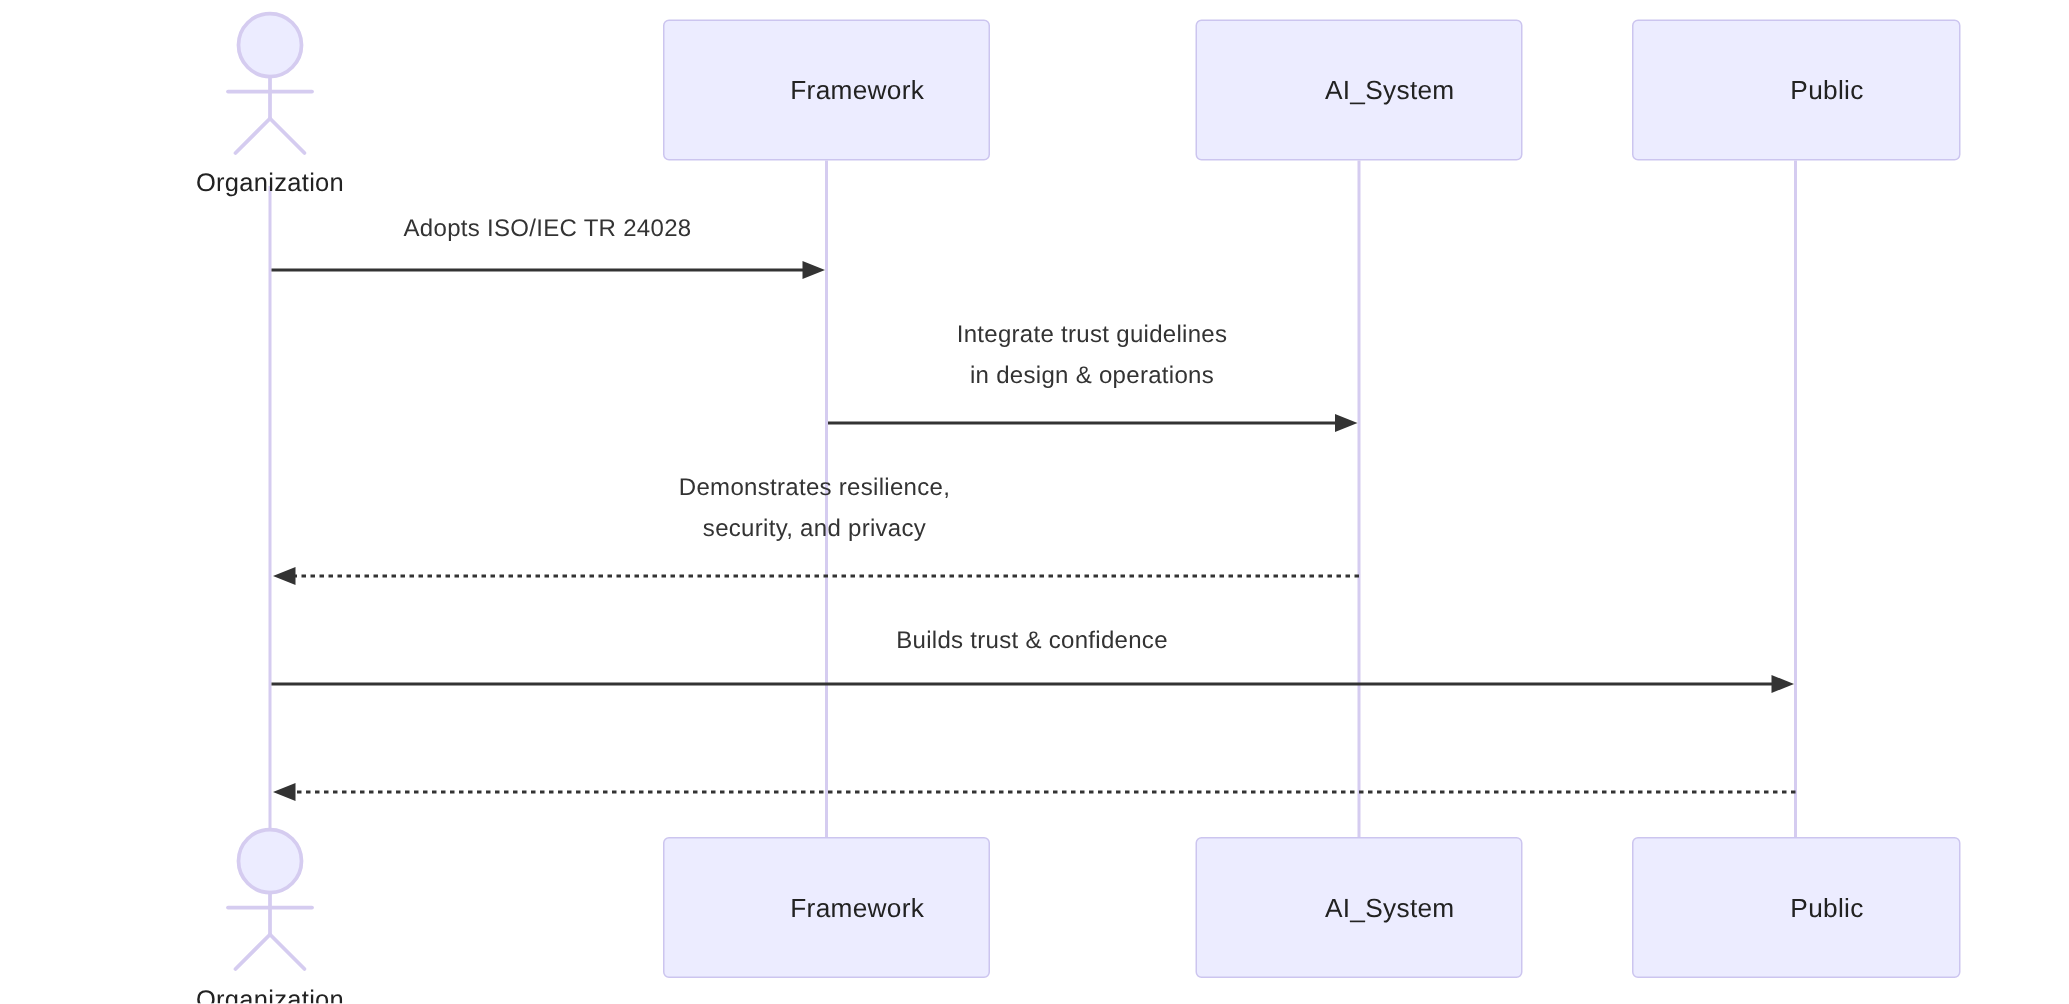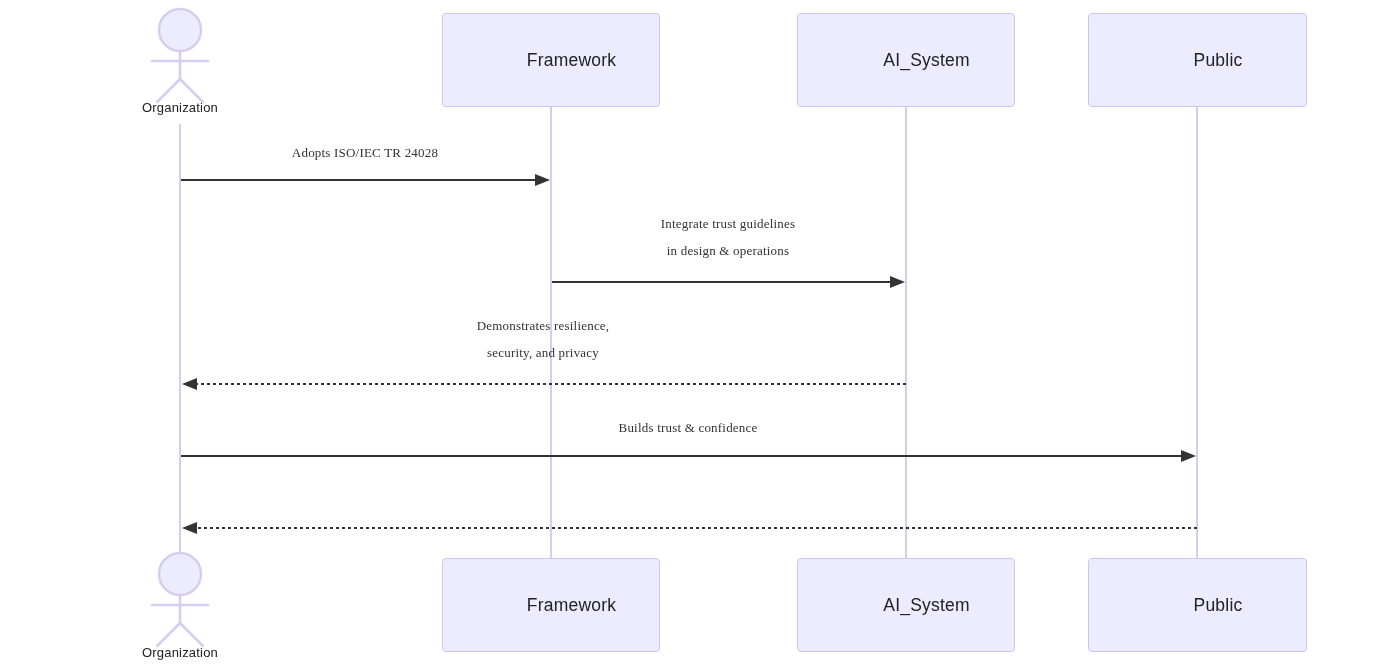--- a/index.html
+++ b/index.html
@@ -26,35 +26,35 @@
     align-items: center;
     justify-content: center;
     font-size: 17.5px;
     letter-spacing: 0.2px;
     color: var(--participant-text, #222222);
     padding-left: 41px;
   }
   .actor-label {
     position: absolute;
     transform: translateX(-50%);
-    font-size: 13px;
+    font-size: 17px;
     letter-spacing: 0.2px;
     color: var(--participant-text, #222222);
     white-space: nowrap;
+    margin-top: 12px;
   }
   .msg {
     position: absolute;
     transform: translateX(-50%);
     text-align: center;
     white-space: pre-line;
-    font-size: 13px;
+    font-size: 16px;
     letter-spacing: 0.2px;
     line-height: 27px;
     color: var(--message-text, #333333);
-    font-family: Liberation Serif, serif;
   }
   .lifeline { stroke: var(--lifeline, #D5CCF0); stroke-width: 2; }
   .figure   { stroke: var(--actor-figure, #D5CCF0); stroke-width: 2.5; fill: none; stroke-linecap: round; }
   .figure-head { fill: var(--participant-fill, #ECECFF); stroke: var(--actor-figure, #D5CCF0); stroke-width: 2.5; }
   .msg-line { stroke: var(--arrow, #333333); stroke-width: 2; fill: none; }
   .msg-line.dashed { stroke-dasharray: 3 3; }
   .arrowhead { fill: var(--arrow, #333333); stroke: none; }
 </style>
 </head>
 <body>

